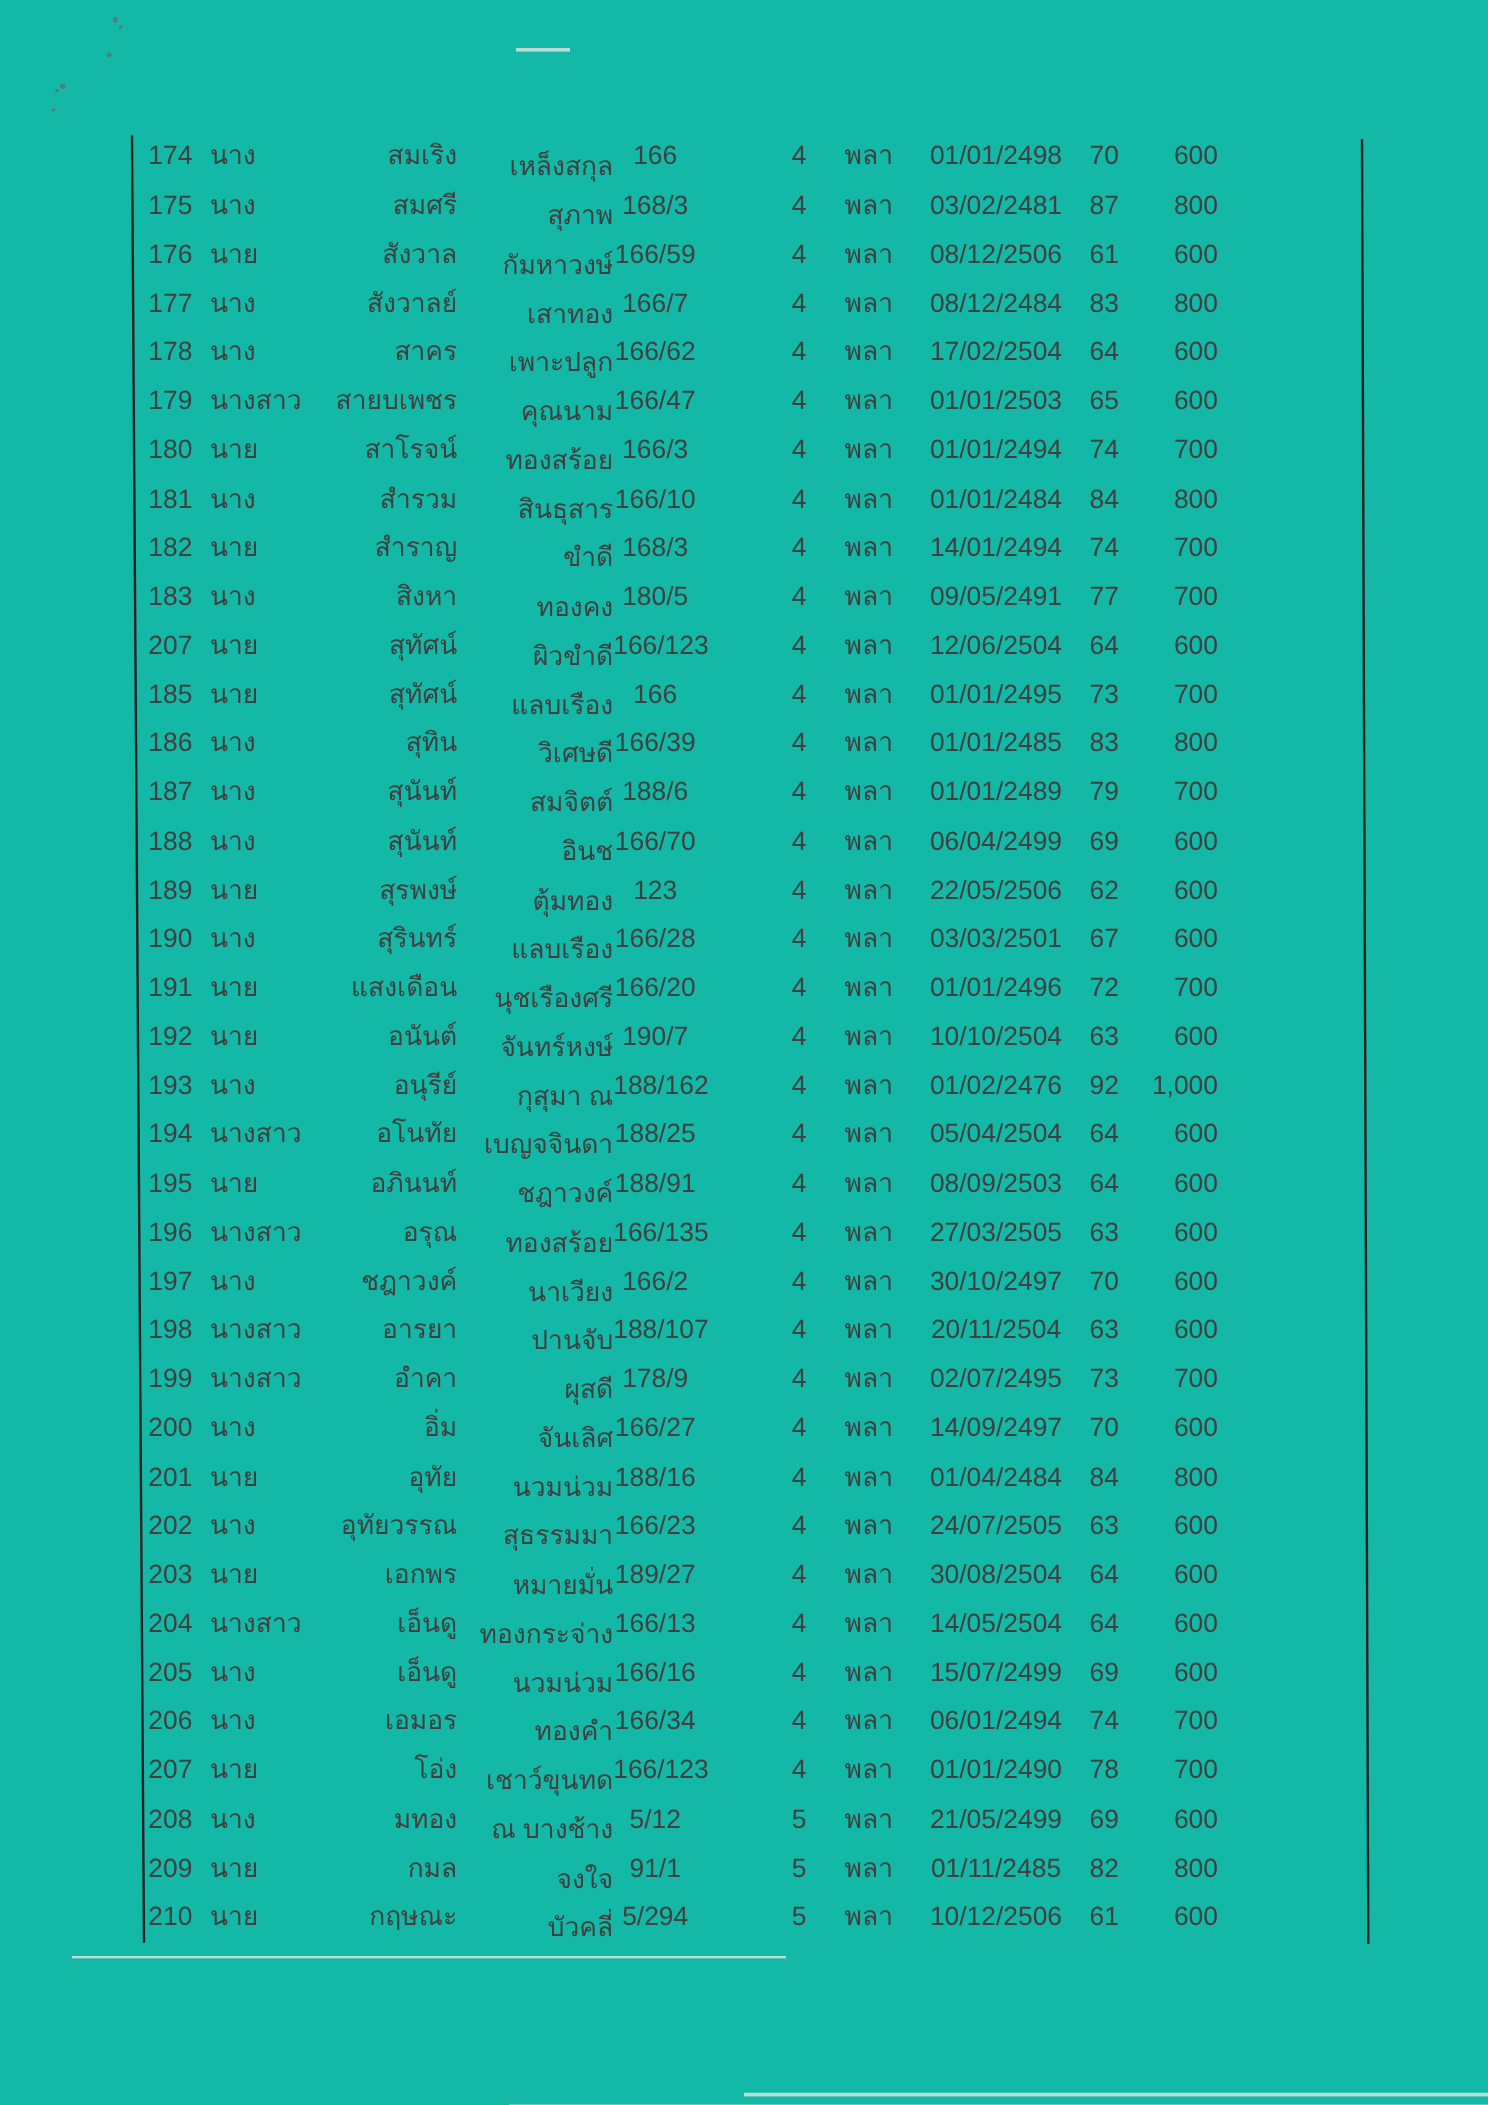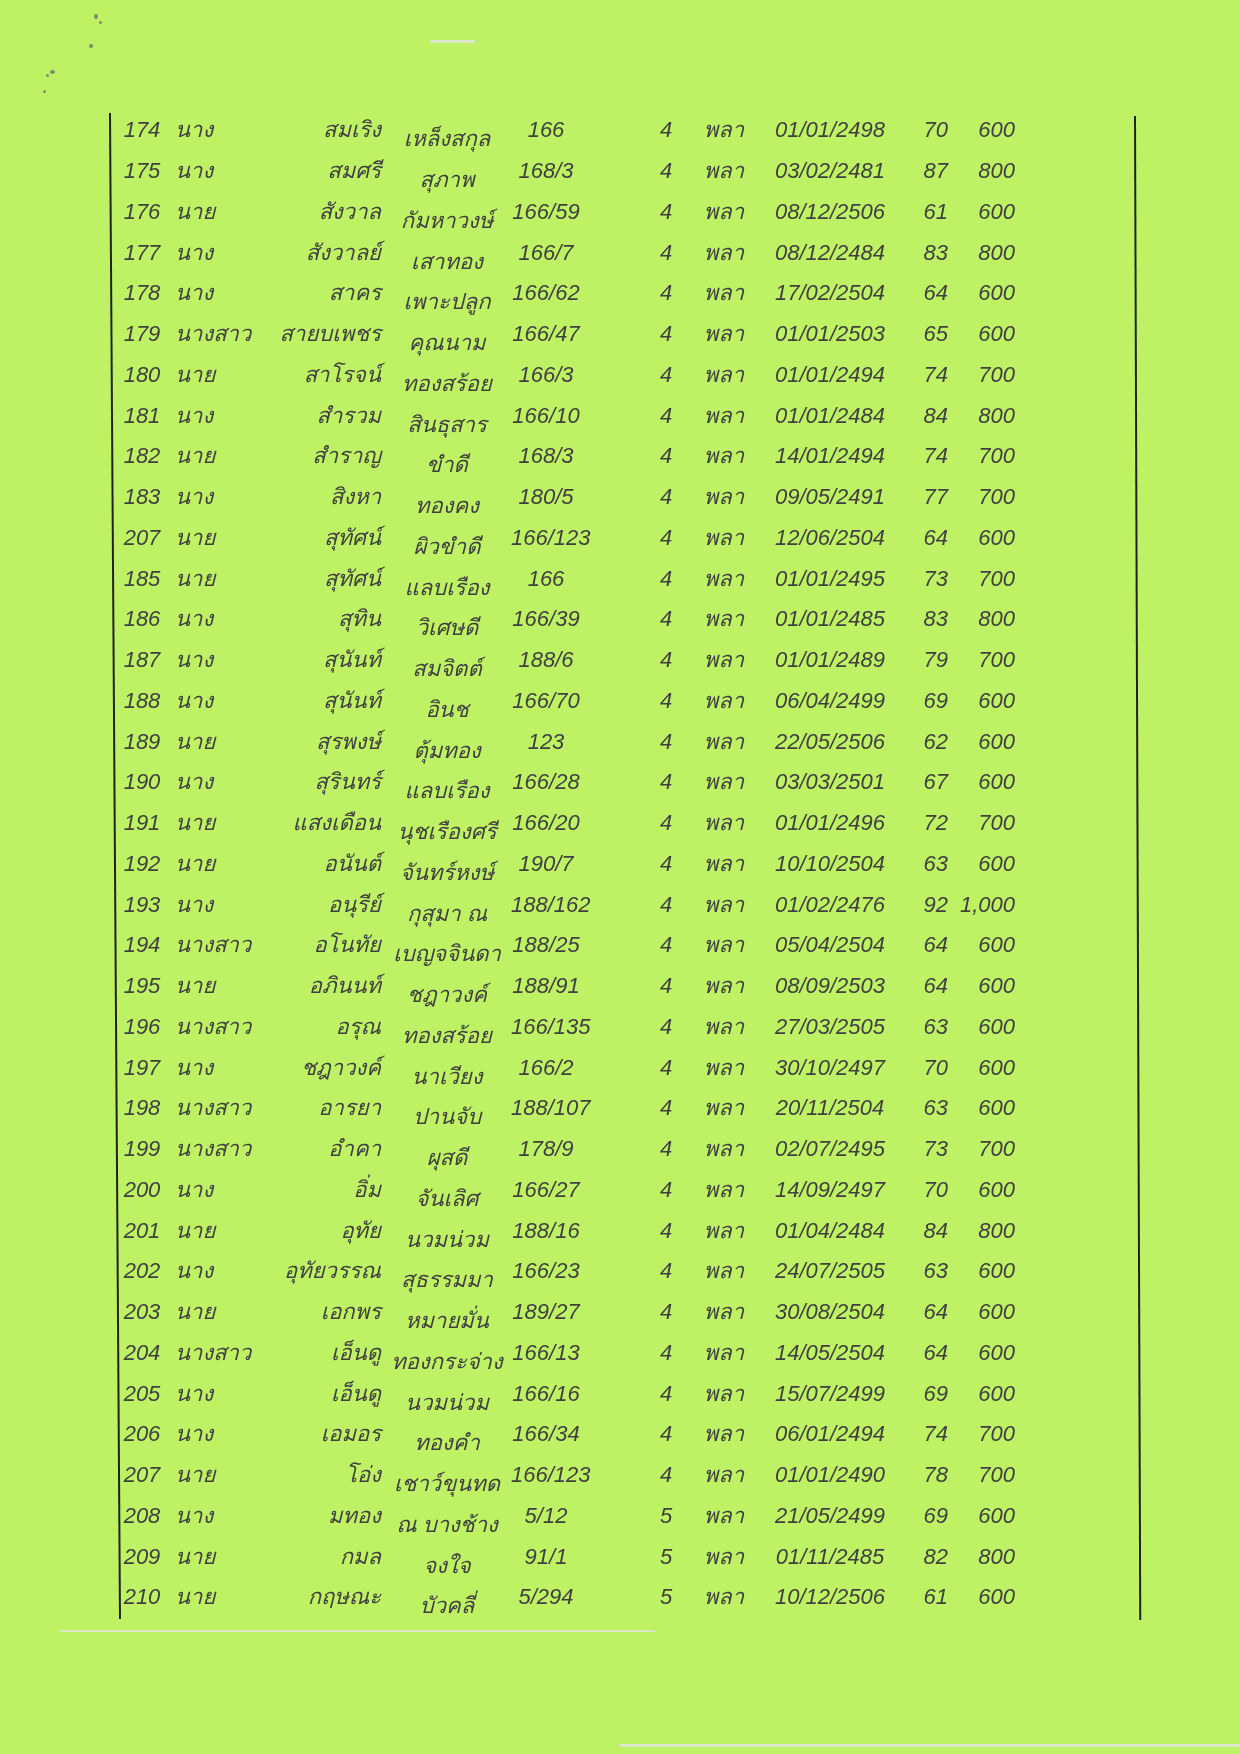--- a/index.html
+++ b/index.html
@@ -1,49 +1,48 @@
 <!DOCTYPE html>
 <html><head>
 <meta charset="utf-8">
 <style>
   html,body{margin:0;padding:0;}
   .page{
     position:relative;
     width:1240px;height:1754px;
-    background:#bef264;
+    background:#14b8a6;
     overflow:hidden;
     font-family:"Liberation Sans","DejaVu Sans",sans-serif;
     color:#404040;
-    font-style:italic;
   }
   
   .vline{position:absolute;width:2px;background:#222;}
   .vline.left{left:109px;top:113px;height:1506px;transform:rotate(-0.38deg);transform-origin:top center;}
   .vline.right{left:1134px;top:116px;height:1504px;transform:rotate(-0.2deg);transform-origin:top center;}
   
   .speck{position:absolute;background:#6a6a6a;border-radius:50%;opacity:.75;}
   .streak{position:absolute;background:#e3e3e3;opacity:.8;}
   
   .tbody{
     position:absolute;left:111px;top:110px;width:1024px;
   }
   .row{
     display:flex;align-items:center;height:40.75px;white-space:nowrap;
   }
   .c{display:block;flex:0 0 auto;font-size:22px;line-height:1;}
   .c-no    {width:62px;text-align:center;}
   .c-title {width:88px;text-align:left;padding-left:2px;box-sizing:border-box;}
   .c-first {width:120px;text-align:right;padding-left:2px;box-sizing:border-box;}
-  .c-last  {width:130px;text-align:center;padding-left:2px;box-sizing:border-box;margin-top:18px;}
+  .c-last  {width:130px;text-align:right;padding-left:2px;box-sizing:border-box;margin-top:18px;}
   .c-house {width:70px;text-align:center;}
   .c-sp    {width:55px;}
   .c-moo   {width:60px;text-align:center;}
   .c-vil   {width:56px;text-align:center;}
   .c-dob   {width:156px;text-align:center;}
-  .c-age   {width:40px;text-align:right;}
+  .c-age   {width:40px;text-align:left;}
   .c-amt   {width:67px;text-align:right;}
 </style>
 </head>
 <body>
 
 <div class="page">
 
   <span class="speck" style="left:94px;top:14px;width:4px;height:5px;"></span>
   <span class="speck" style="left:99px;top:21px;width:3px;height:3px;"></span>
   <span class="speck" style="left:89px;top:44px;width:4px;height:4px;"></span>

